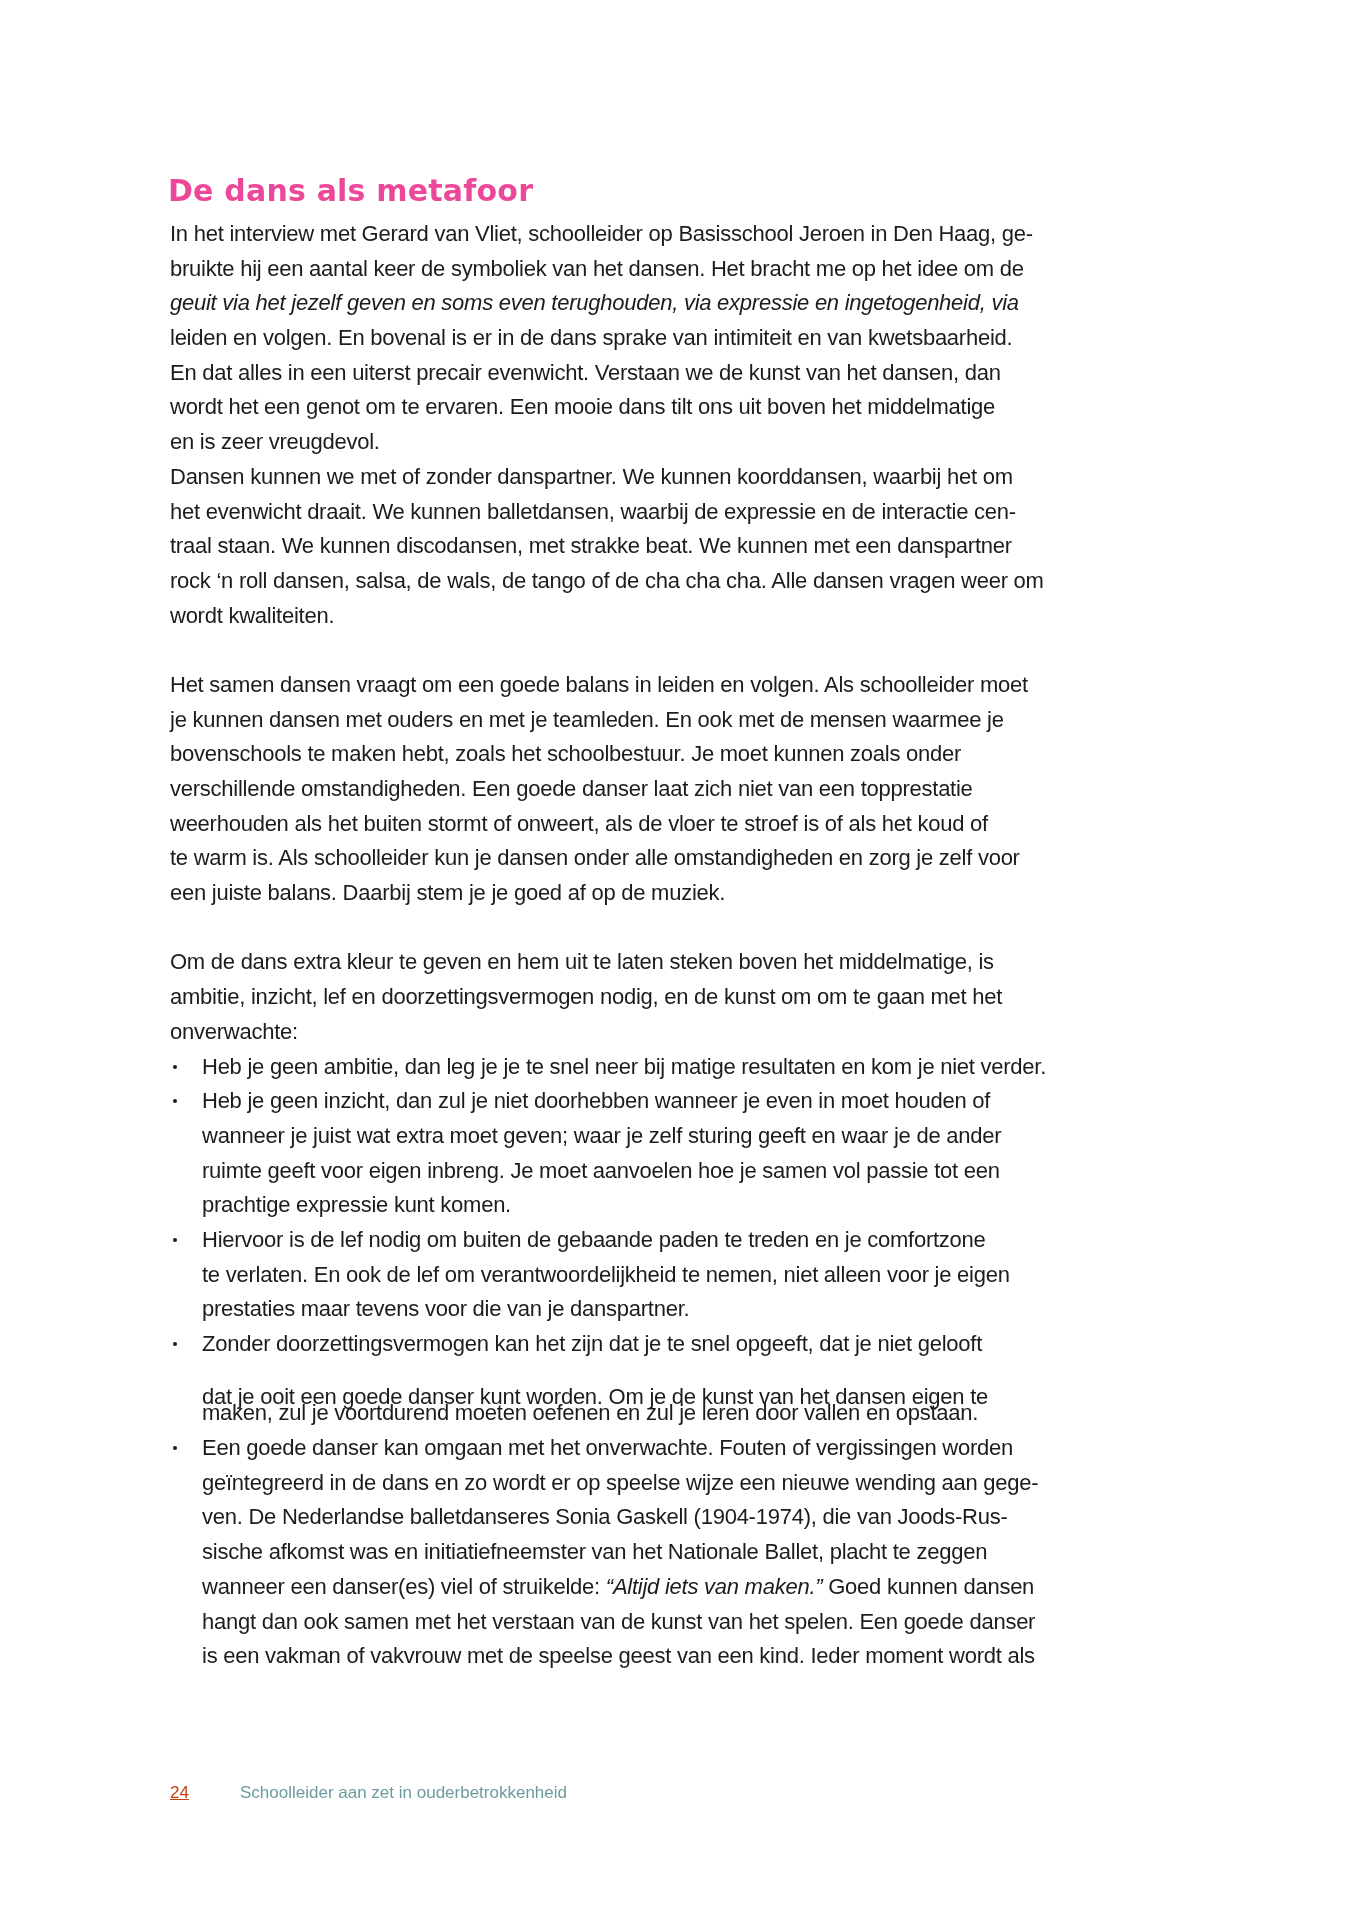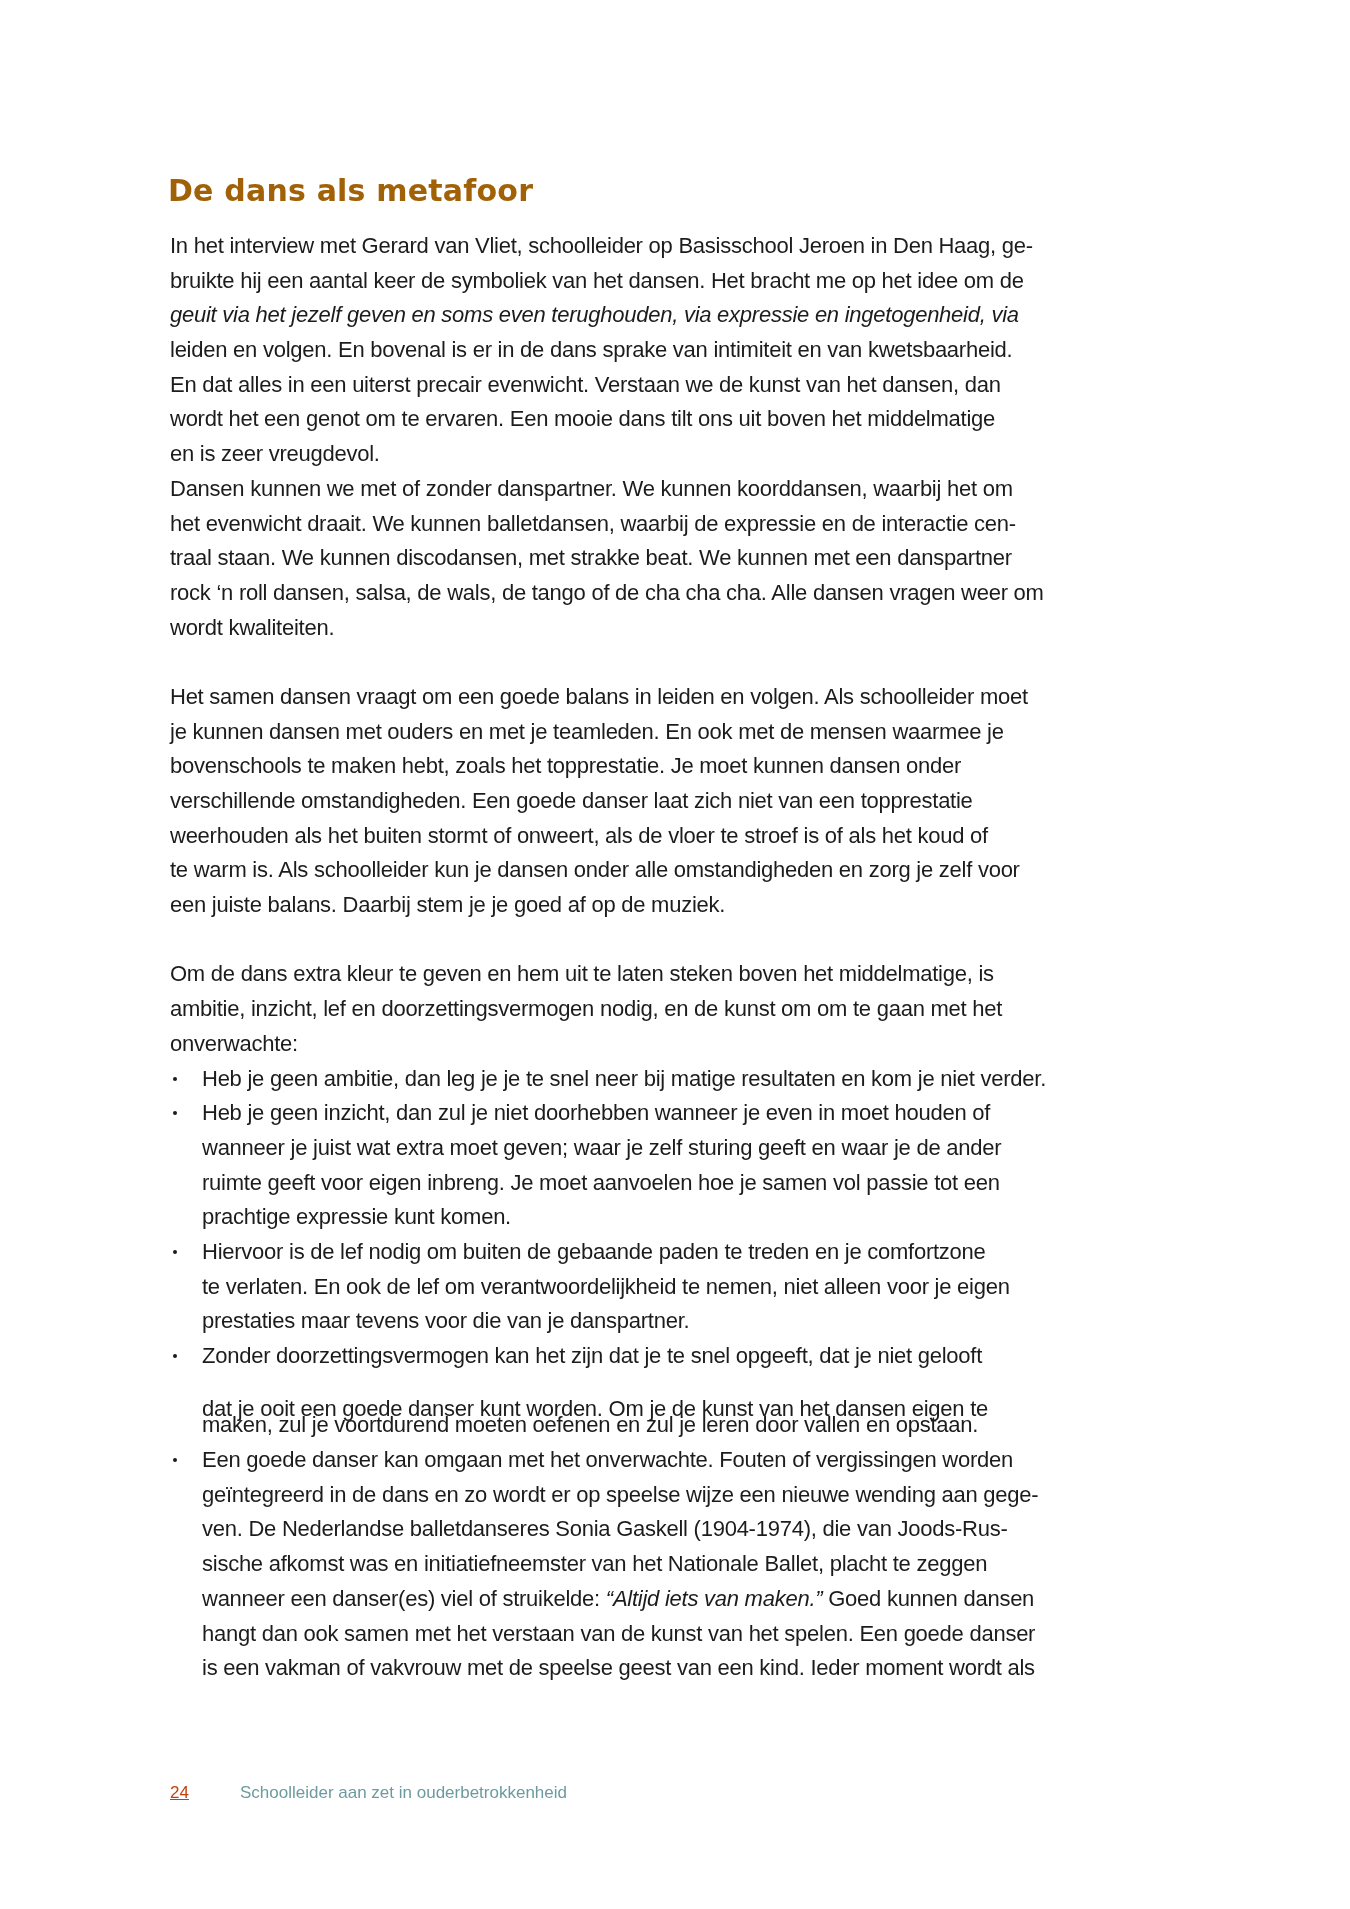--- a/index.html
+++ b/index.html
@@ -85,45 +85,45 @@
   }
   .running-title {
     color: #6b9b9e;
   }
 </style>
 </head>
 <body>
 
 <div class="page">
 
-  <h1 class="heading" style="color: #a16207;">De dans als metafoor</h1>
+  <h1 class="heading" style="color: #ec4899;">De dans als metafoor</h1>
 
   <div class="body-text" style="color: rgb(28, 28, 28);">
 
     <div class="paragraph">
-      <span class="line" style="display: block; margin-top: 12px;"><span style="display: inline-block; transform-origin: left center;">In het interview met Gerard van Vliet, schoolleider op Basisschool Jeroen in Den Haag, ge-</span></span>
+      <span class="line" style="display: block;"><span style="display: inline-block; transform-origin: left center;">In het interview met Gerard van Vliet, schoolleider op Basisschool Jeroen in Den Haag, ge-</span></span>
       <span class="line" style="display: block;"><span style="display: inline-block; transform-origin: left center;">bruikte hij een aantal keer de symboliek van het dansen. Het bracht me op het idee om de</span></span>
       <span class="line" style="display: block; font-style: italic;"><span style="display: inline-block; transform-origin: left center;">geuit via het jezelf geven en soms even terughouden, via expressie en ingetogenheid, via</span></span>
       <span class="line" style="display: block;"><span style="display: inline-block; transform-origin: left center;">leiden en volgen. En bovenal is er in de dans sprake van intimiteit en van kwetsbaarheid.</span></span>
       <span class="line" style="display: block;"><span style="display: inline-block; transform-origin: left center;">En dat alles in een uiterst precair evenwicht. Verstaan we de kunst van het dansen, dan</span></span>
       <span class="line" style="display: block;"><span style="display: inline-block; transform-origin: left center;">wordt het een genot om te ervaren. Een mooie dans tilt ons uit boven het middelmatige</span></span>
       <span class="line" style="display: block;"><span style="display: inline-block; transform-origin: left center;">en is zeer vreugdevol.</span></span>
       <span class="line" style="display: block;"><span style="display: inline-block; transform-origin: left center;">Dansen kunnen we met of zonder danspartner. We kunnen koorddansen, waarbij het om</span></span>
       <span class="line" style="display: block;"><span style="display: inline-block; transform-origin: left center;">het evenwicht draait. We kunnen balletdansen, waarbij de expressie en de interactie cen-</span></span>
       <span class="line" style="display: block;"><span style="display: inline-block; transform-origin: left center;">traal staan. We kunnen discodansen, met strakke beat. We kunnen met een danspartner</span></span>
       <span class="line" style="display: block;"><span style="display: inline-block; transform-origin: left center;">rock ‘n roll dansen, salsa, de wals, de tango of de cha cha cha. Alle dansen vragen weer om</span></span>
       <span class="line" style="display: block;"><span style="display: inline-block; transform-origin: left center;">wordt kwaliteiten.</span></span>
     </div>
 
     <span class="blank"></span>
 
     <div class="paragraph">
       <span class="line" style="display: block;"><span style="display: inline-block; transform-origin: left center;">Het samen dansen vraagt om een goede balans in leiden en volgen. Als schoolleider moet</span></span>
       <span class="line" style="display: block;"><span style="display: inline-block; transform-origin: left center;">je kunnen dansen met ouders en met je teamleden. En ook met de mensen waarmee je</span></span>
-      <span class="line" style="display: block;"><span style="display: inline-block; transform-origin: left center;">bovenschools te maken hebt, zoals het topprestatie. Je moet kunnen dansen onder</span></span>
+      <span class="line" style="display: block;"><span style="display: inline-block; transform-origin: left center;">bovenschools te maken hebt, zoals het schoolbestuur. Je moet kunnen zoals onder</span></span>
       <span class="line" style="display: block;"><span style="display: inline-block; transform-origin: left center;">verschillende omstandigheden. Een goede danser laat zich niet van een topprestatie</span></span>
       <span class="line" style="display: block;"><span style="display: inline-block; transform-origin: left center;">weerhouden als het buiten stormt of onweert, als de vloer te stroef is of als het koud of</span></span>
       <span class="line" style="display: block;"><span style="display: inline-block; transform-origin: left center;">te warm is. Als schoolleider kun je dansen onder alle omstandigheden en zorg je zelf voor</span></span>
       <span class="line" style="display: block;"><span style="display: inline-block; transform-origin: left center;">een juiste balans. Daarbij stem je je goed af op de muziek.</span></span>
     </div>
 
     <span class="blank"></span>
 
     <div class="paragraph">
       <span class="line" style="display: block;"><span style="display: inline-block; transform-origin: left center;">Om de dans extra kleur te geven en hem uit te laten steken boven het middelmatige, is</span></span>

